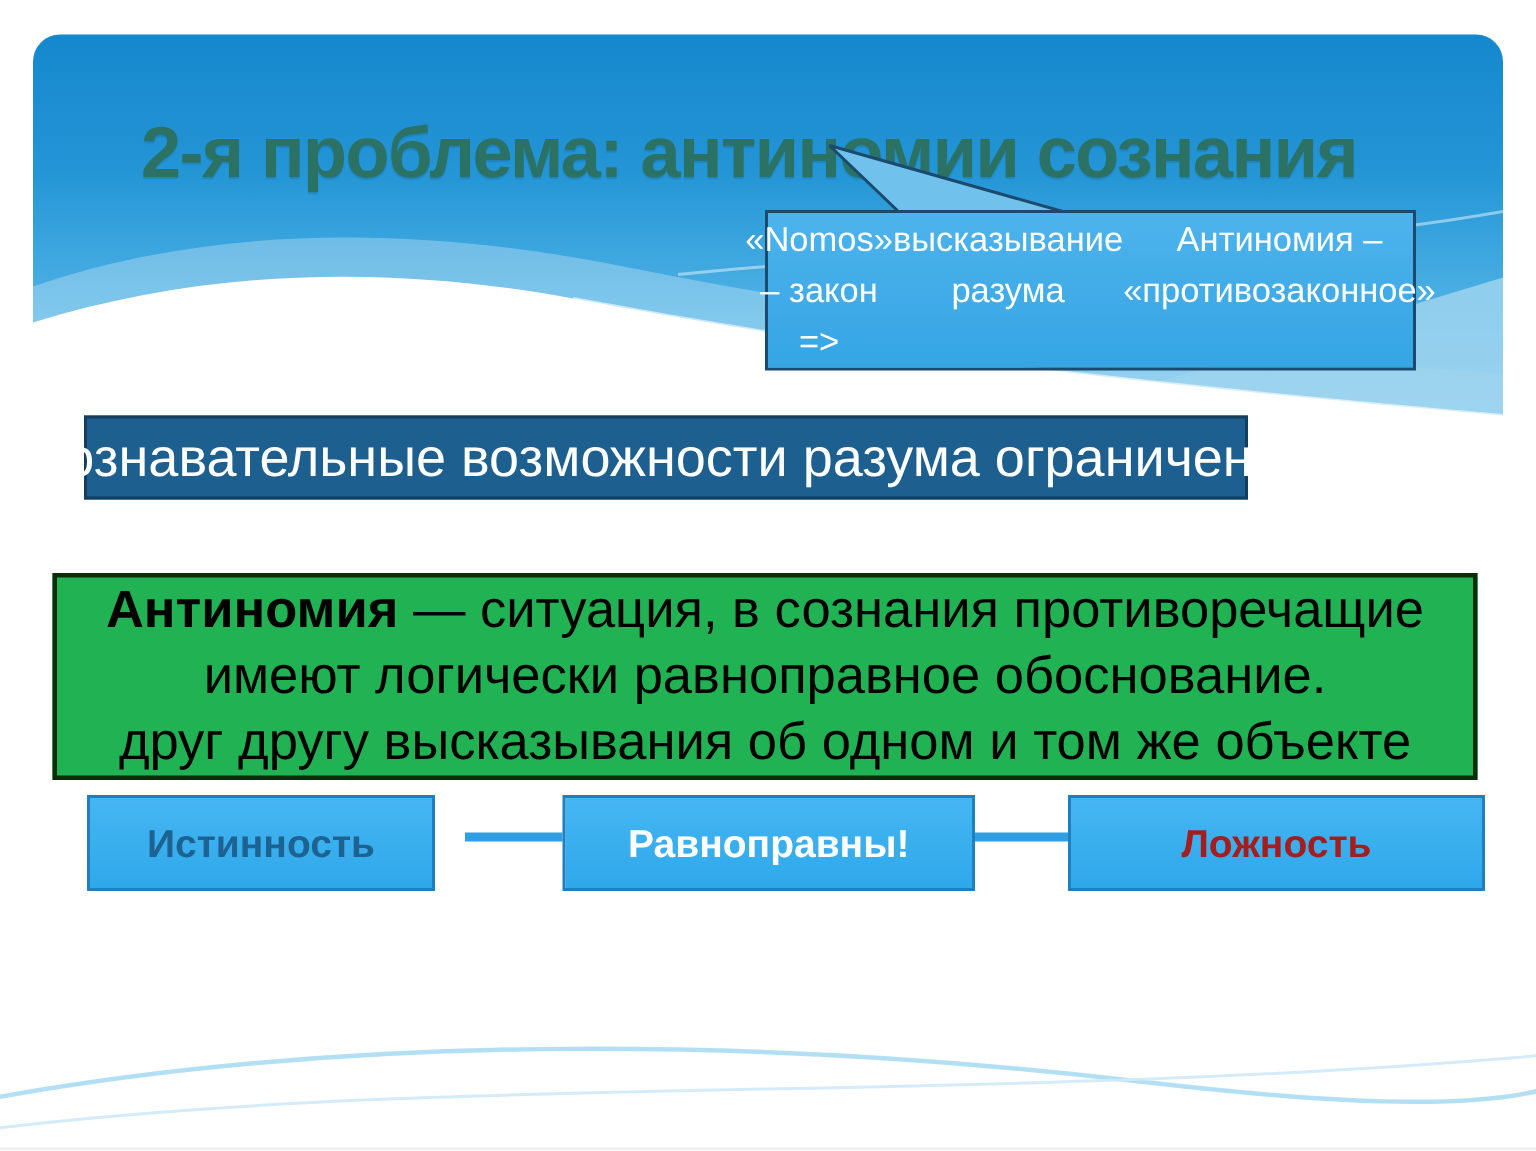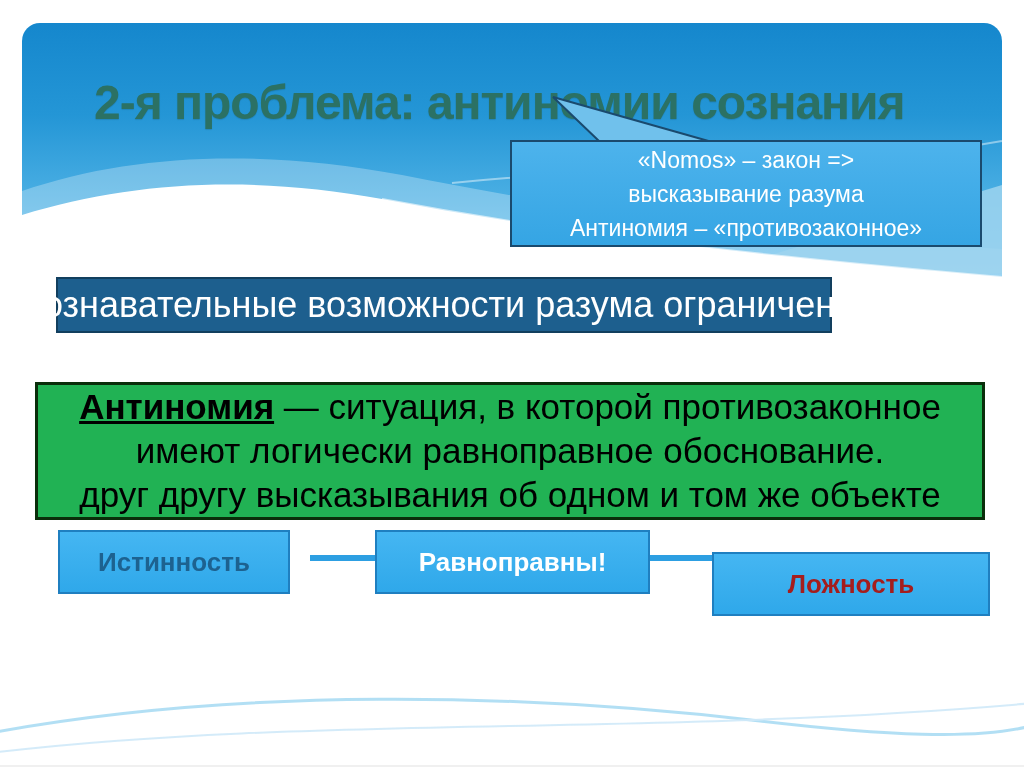--- a/index.html
+++ b/index.html
@@ -25,55 +25,55 @@
     position:absolute; left:72px; top:52px; width:900px;
     font-size:48px; font-weight:bold; letter-spacing:-1px;
     color:#2b7164;
     text-shadow:0 1px 1px rgba(0,0,0,0.12);
     white-space:nowrap;
   }
 
   
   .callout-tail { position:absolute; left:0; top:0; width:1024px; height:767px; pointer-events:none; }
   .callout {
-    position:absolute; left:510px; top:140px; width:472px; height:107px;
+    position:absolute; left:510px; top:140px; width:434px; height:107px;
     background:linear-gradient(180deg,#4db3ec 0%,#35a5e4 100%);
     border:2px solid #1a4a6e;
-    display:flex; flex-direction:column; justify-content:center;
+    display:flex; justify-content:center;
     text-align:center; color:#ffffff; font-size:23px; line-height:34px;
   }
 
   
   .statement-bar {
     position:absolute; left:56px; top:277px; width:776px; height:56px;
     background:#1d5f8e; border:2px solid #123f5e;
     display:flex; align-items:center; justify-content:center;
     color:#ffffff; font-size:36px; white-space:nowrap;
   }
 
   
   .definition-box {
     position:absolute; left:35px; top:382px; width:950px; height:138px;
     background:#21b254; border:3px solid #0a2e0a;
     display:flex; flex-direction:column; justify-content:center;
     text-align:center; color:#000000; font-size:35px; line-height:44px;
   }
-  .definition-box .term { font-weight:bold; text-decoration:underline; }
+  .definition-box .term { font-weight:bold; }
 
   
   .flow-box {
     position:absolute; top:530px; height:64px;
     background:linear-gradient(180deg,#45b6f2 0%,#2fa8ea 100%);
     border:2px solid #1f7fc0;
     display:flex; align-items:center; justify-content:center;
     font-size:26px; font-weight:bold;
   }
   .box-truth { left:30px;  width:232px; color:#1d6290;margin-left:28px; }
   .box-equal { left:375px; width:275px; color:#ffffff; }
-  .box-false { left:712px; width:278px; color:#a51d1d;margin-top:22px; }
+  .box-false { left:712px; width:278px; color:#a51d1d; }
   .connector { position:absolute; top:555px; height:6px; background:#2d9fe2; }
   .connector-1 { left:310px; width:65px; }
   .connector-2 { left:650px; width:62px; }
 
   
   .bottom-waves { position:absolute; left:0; top:675px; width:1024px; height:92px; }
   .slide-edge { position:absolute; left:0; right:0; bottom:0; height:2px; background:#f0f0f0; }
 </style>
 </head>
 <body>
@@ -100,21 +100,21 @@
     <div>высказывание разума</div>
     <div>Антиномия – «противозаконное»</div>
   </div>
 
   <div class="statement-bar">
     <span>Познавательные возможности разума ограничены!</span>
   </div>
 
   <div class="definition-box">
     <div>
-      <span class="term">Антиномия</span><span> — ситуация, в которой противозаконное</span>
+      <span class="term">Антиномия</span><span> — ситуация, в сознания противоречащие</span>
     </div>
     <div>имеют логически равноправное обоснование.</div>
     <div>друг другу высказывания об одном и том же объекте</div>
   </div>
 
   <div class="flow-box box-truth">
     <span>Истинность</span>
   </div>
   <div class="connector connector-1"></div>
   <div class="flow-box box-equal">

